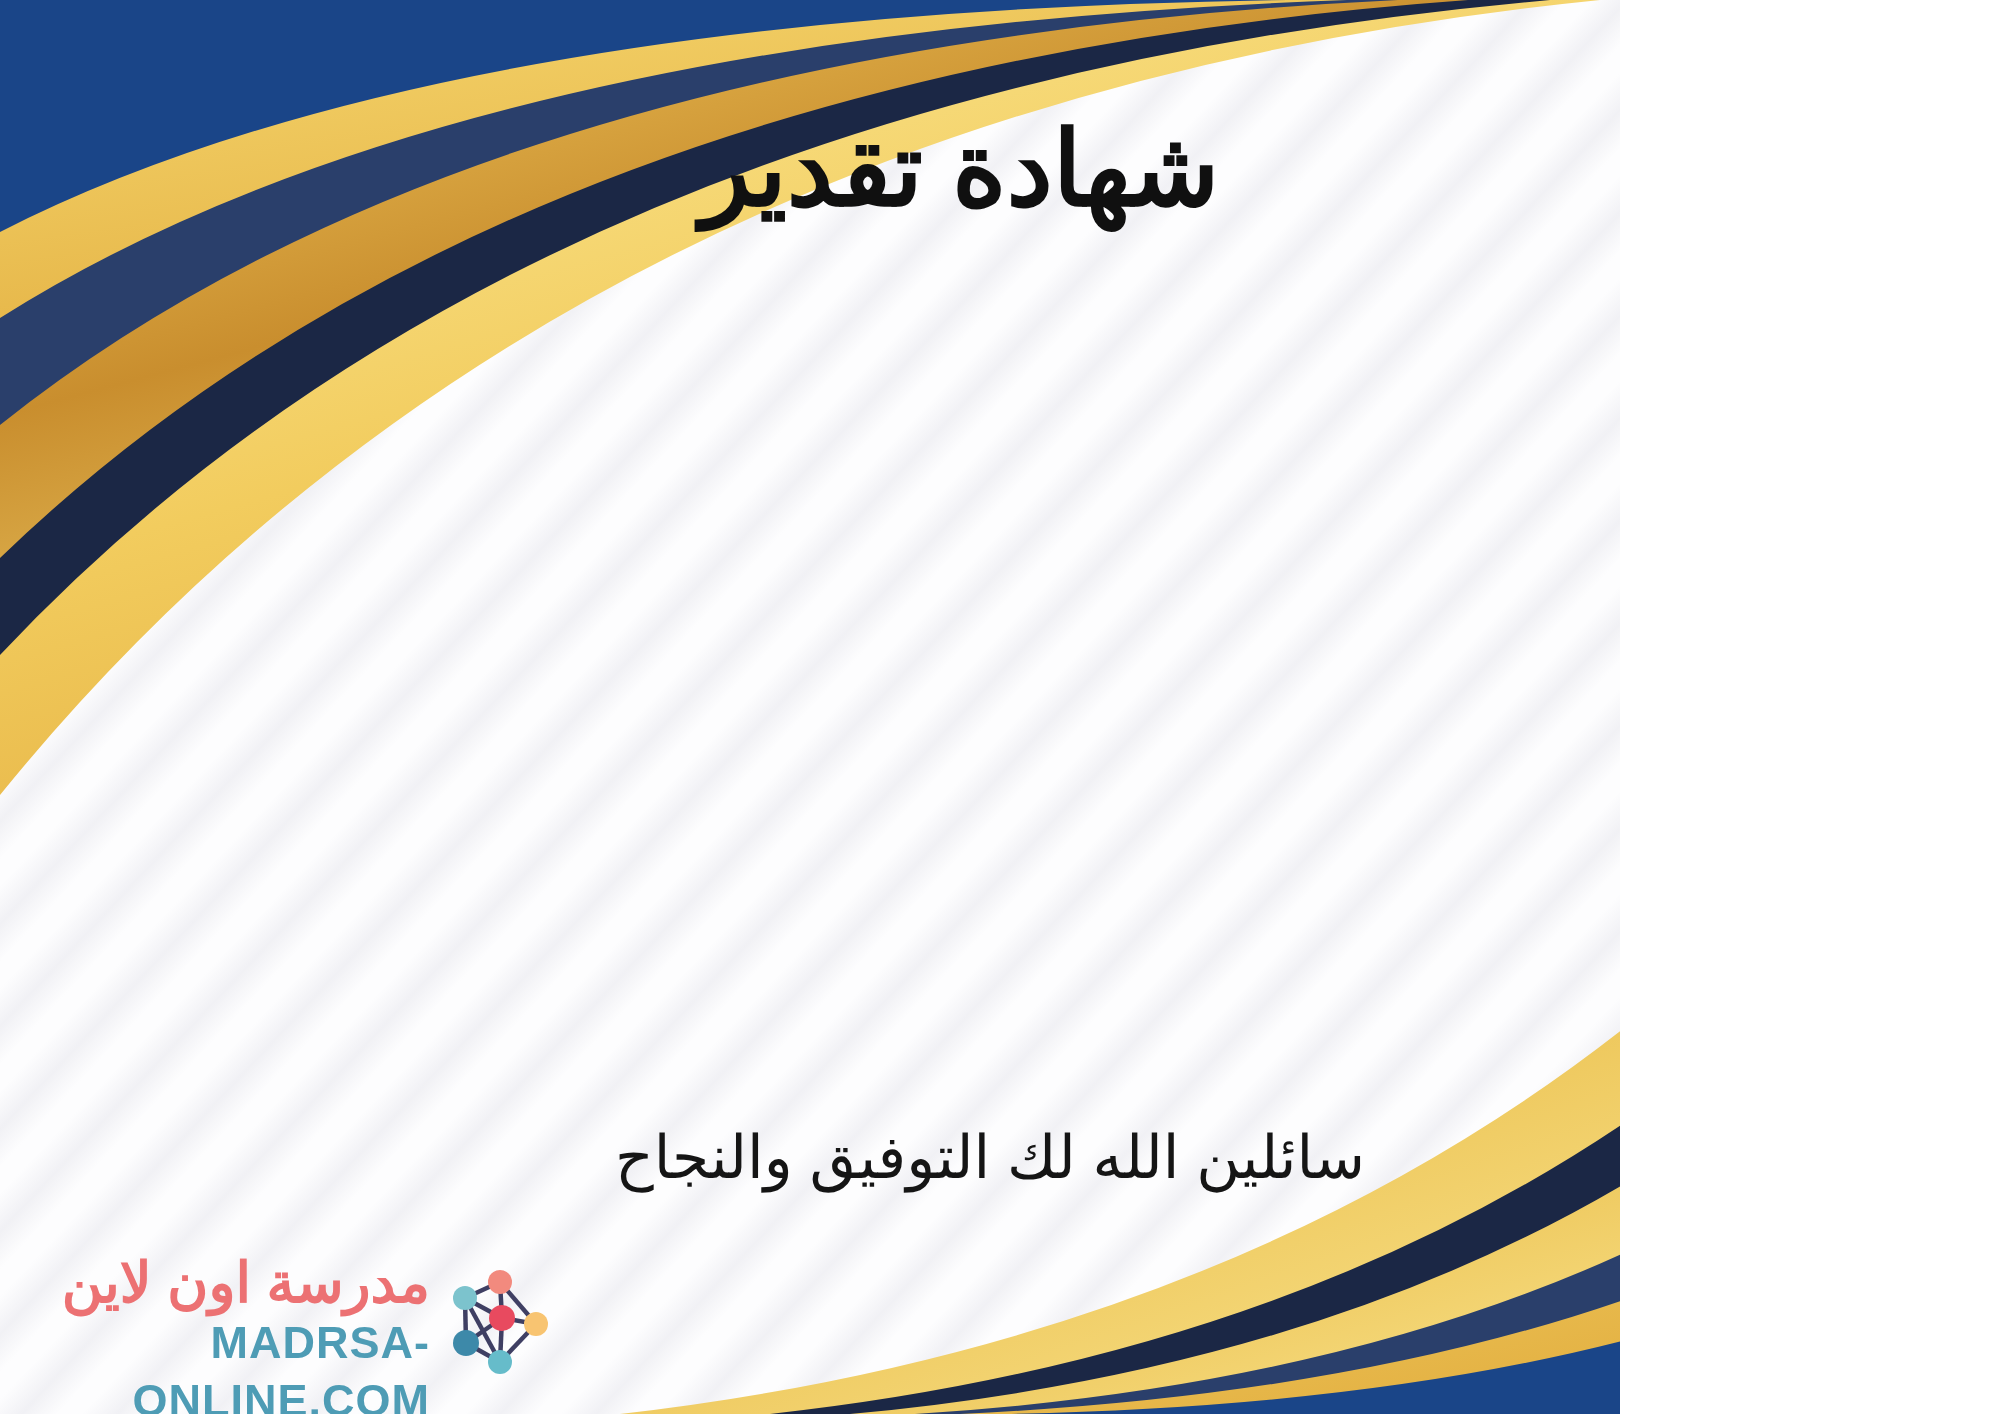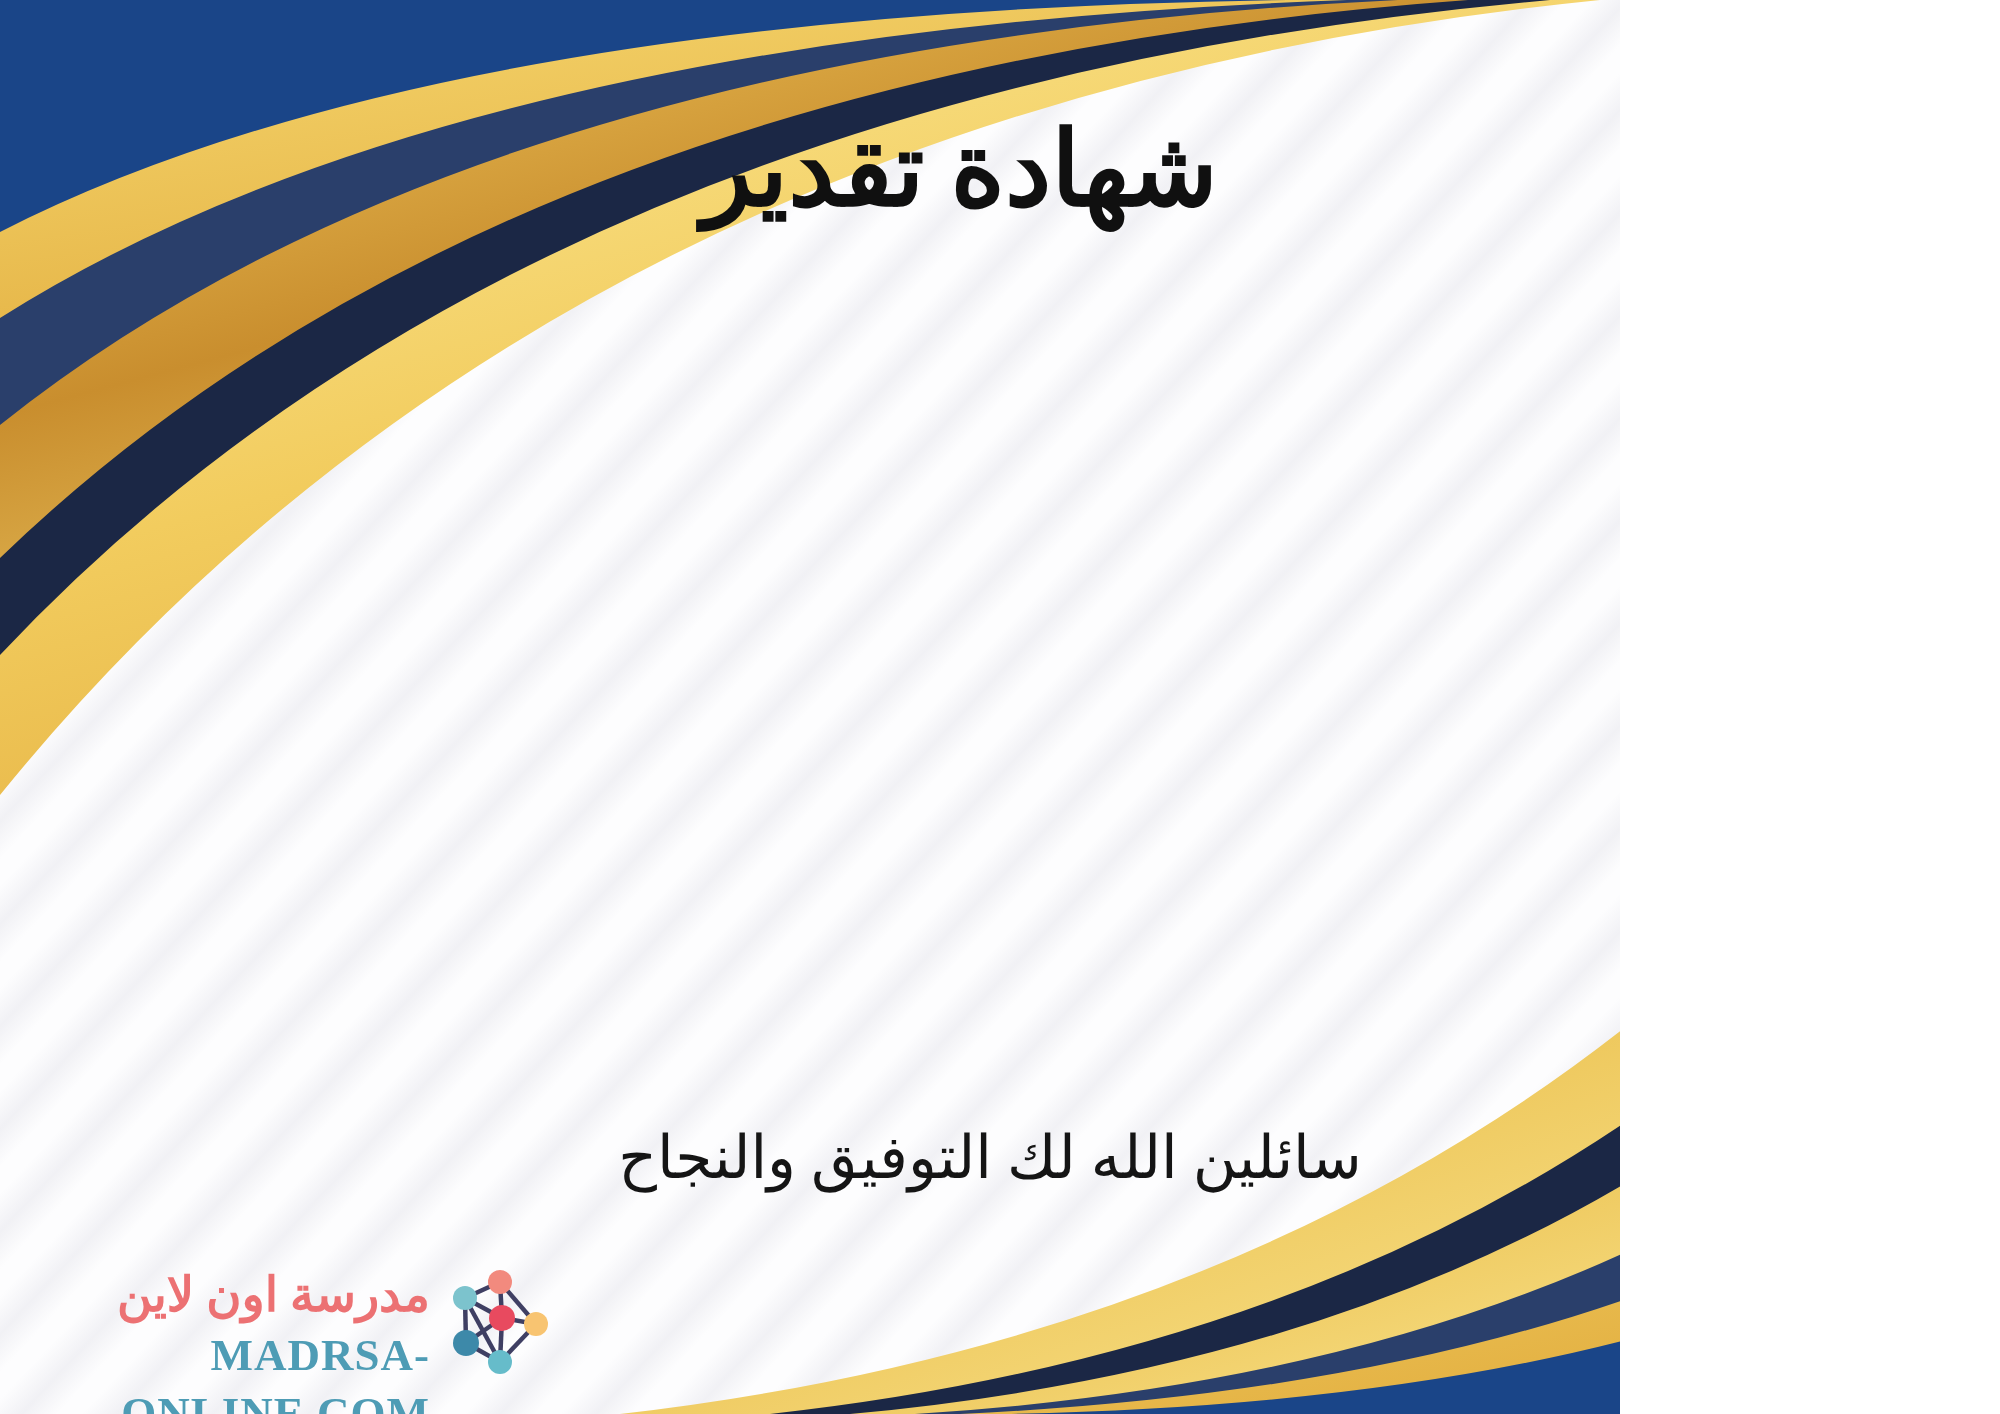--- a/index.html
+++ b/index.html
@@ -3,21 +3,21 @@
 <meta charset="utf-8">
 <style>
   html,body{margin:0;padding:0;}
   .page{
     position:relative; width:1620px; height:1414px; overflow:hidden;
     background:
       repeating-linear-gradient(133deg,
         rgba(231,231,237,0.55) 0px, rgba(248,248,250,0.0) 26px,
         rgba(255,255,255,0) 44px, rgba(229,229,236,0.5) 70px),
       #fdfdfe;
-    font-family:Liberation Serif, serif;
+    font-family:Liberation Sans, sans-serif;
   }
   .deco{position:absolute; inset:0; z-index:1; pointer-events:none;}
   .content{position:absolute; inset:0; z-index:2;}
 
   .title{
     position:absolute; top:108px; left:0; width:1920px; text-align:center;
     font-size:104px; font-weight:bold; color:#101010; letter-spacing:-2px;
   }
   .student-name{
     position:absolute; top:492px; left:0; width:2000px; text-align:center;
@@ -51,21 +51,21 @@
       radial-gradient(circle at 42% 38%, rgba(255,245,200,0.45) 0 18%, rgba(255,255,255,0) 55%),
       conic-gradient(from 15deg,
         #e8c466, #bb8c2f 38deg, #f6e190 76deg, #d5a53e 112deg,
         #f2d77b 150deg, #ba8b30 192deg, #efce6a 230deg, #c3953a 268deg,
         #f6e08a 306deg, #d3a844 336deg, #e8c466 360deg);
   }
 
   
   .logo{position:absolute; left:22px; top:1252px; width:560px; height:150px; z-index:3;}
   .logo-text{position:absolute; left:0; top:0; width:408px; text-align:right;}
-  .logo-arabic{font-size:48px; font-weight:bold; color:#ec7173; line-height:62px;margin-top:12px;}
+  .logo-arabic{font-size:56px; font-weight:bold; color:#ec7173; line-height:62px;}
   .logo-domain{font-size:45px; font-weight:bold; color:#4e9cb5; letter-spacing:1px; line-height:58px;}
   .logo-mark{position:absolute; left:418px; top:8px;}
 </style>
 </head>
 <body>
 
 <div class="page">
 
   <svg class="deco" viewBox="0 0 2000 1414" width="2000" height="1414">
     <defs>

